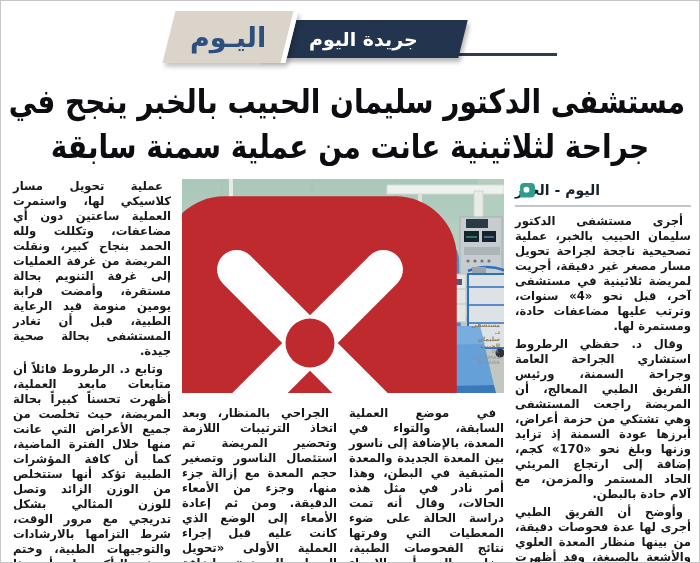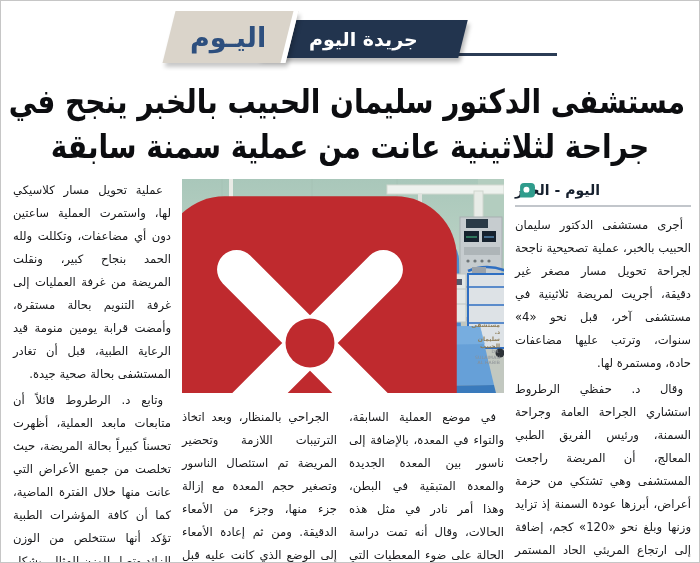--- a/index.html
+++ b/index.html
@@ -37,22 +37,22 @@
   .content{display:flex;direction:rtl;gap:11px;padding:0 8px;align-items:flex-start;}
   .col-first{width:176px;flex:none;}
   .middle{width:322px;flex:none;}
   .col-last{width:158px;flex:none;}
   .byline{position:relative;height:26px;border-bottom:2px solid #c2c6cb;margin-bottom:7px;}
   .byline-label{
     display:block;text-align:left;font-size:14px;font-weight:bold;color:#16202e;padding-top:3px;
   }
   .byline-icon{position:absolute;left:2px;top:1px;width:21px;height:21px;}
   .content p{
-    margin:0 0 3px;font-size:11.6px;line-height:23px;text-align:justify;
-    color:#17181a;font-weight:normal;text-indent:8px;
+    margin:0 0 3px;font-size:11.6px;line-height:15px;text-align:justify;
+    color:#17181a;font-weight:bold;text-indent:8px;
   }
   
   .photo{width:322px;height:214px;position:relative;background:#b9d2c6;overflow:hidden;margin-bottom:13px;}
   .photo svg{display:block;width:100%;height:100%;}
   .wm{position:absolute;top:5px;right:4px;display:flex;align-items:center;gap:2px;}
   .wm-text{direction:rtl;text-align:right;line-height:1.2;}
   .wm-ar{font-size:6px;color:#8c7b55;font-weight:bold;}
   .wm-en{font-size:4.5px;color:#8a8f94;letter-spacing:.2px;}
   .wm-icon{width:13px;height:13px;flex:none;}
   .subcols{display:flex;direction:rtl;gap:12px;}
@@ -82,21 +82,21 @@
 
     <div class="col-first">
       <div class="byline">
         <svg class="byline-icon" viewBox="0 0 24 24">
           <path d="M3.5 20 L3.5 8 Q3.5 3.5 8 3.5 L16 3.5 Q20.5 3.5 20.5 8 L20.5 15.5 Q20.5 20 16 20 Z" fill="#2f9c8c"></path>
           <circle cx="10.8" cy="11" r="3.4" fill="#ffffff"></circle>
         </svg>
         <span class="byline-label">اليوم - الخبر</span>
       </div>
       <p>أجرى مستشفى الدكتور سليمان الحبيب بالخبر، عملية تصحيحية ناجحة لجراحة تحويل مسار مصغر غير دقيقة، أجريت لمريضة ثلاثينية في مستشفى آخر، قبل نحو «4» سنوات، وترتب عليها مضاعفات حادة، ومستمرة لها.</p>
-      <p>وقال د. حفظي الرطروط استشاري الجراحة العامة وجراحة السمنة، ورئيس الفريق الطبي المعالج، أن المريضة راجعت المستشفى وهي تشتكي من حزمة أعراض، أبرزها عودة السمنة إذ تزايد وزنها وبلغ نحو «120» كجم، إضافة إلى ارتجاع المريئي الحاد المستمر والمزمن، مع آلام حادة بالبطن.</p>
+      <p>وقال د. حفظي الرطروط استشاري الجراحة العامة وجراحة السمنة، ورئيس الفريق الطبي المعالج، أن المريضة راجعت المستشفى وهي تشتكي من حزمة أعراض، أبرزها عودة السمنة إذ تزايد وزنها وبلغ نحو «170» كجم، إضافة إلى ارتجاع المريئي الحاد المستمر والمزمن، مع آلام حادة بالبطن.</p>
       <p>وأوضح أن الفريق الطبي أجرى لها عدة فحوصات دقيقة، من بينها منظار المعدة العلوي والأشعة بالصبغة، وقد أظهرت النتائج وجود قرحة كبيرة</p>
     </div>
 
     <div class="middle">
       <div class="photo">
         <svg viewBox="0 0 322 214" preserveAspectRatio="none">
           <defs>
             <linearGradient id="wallg" x1="0" y1="0" x2="0" y2="1">
               <stop offset="0" stop-color="#a9c7ba"></stop>
                 <stop offset="1" stop-color="#cadcce"></stop>

